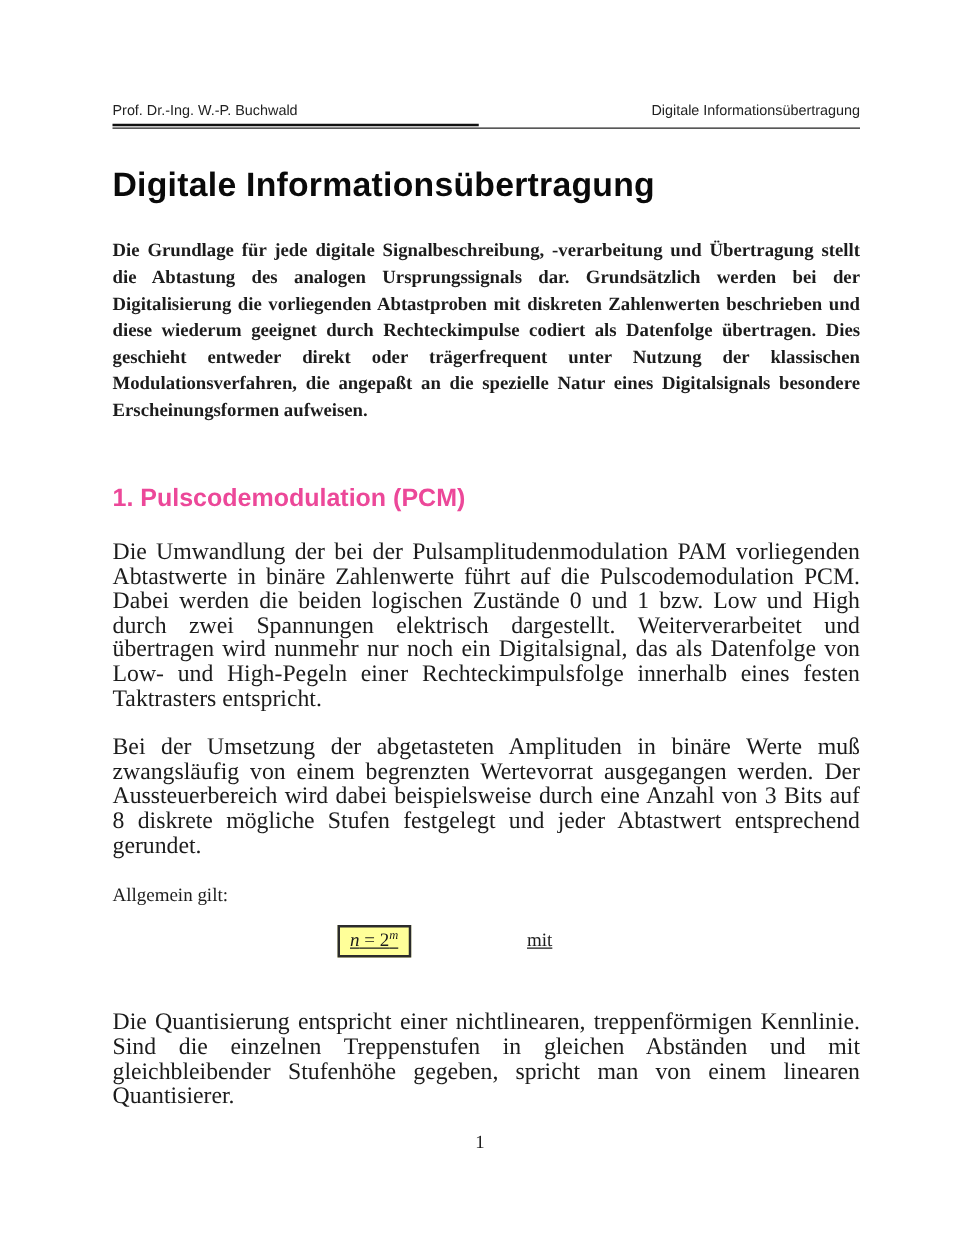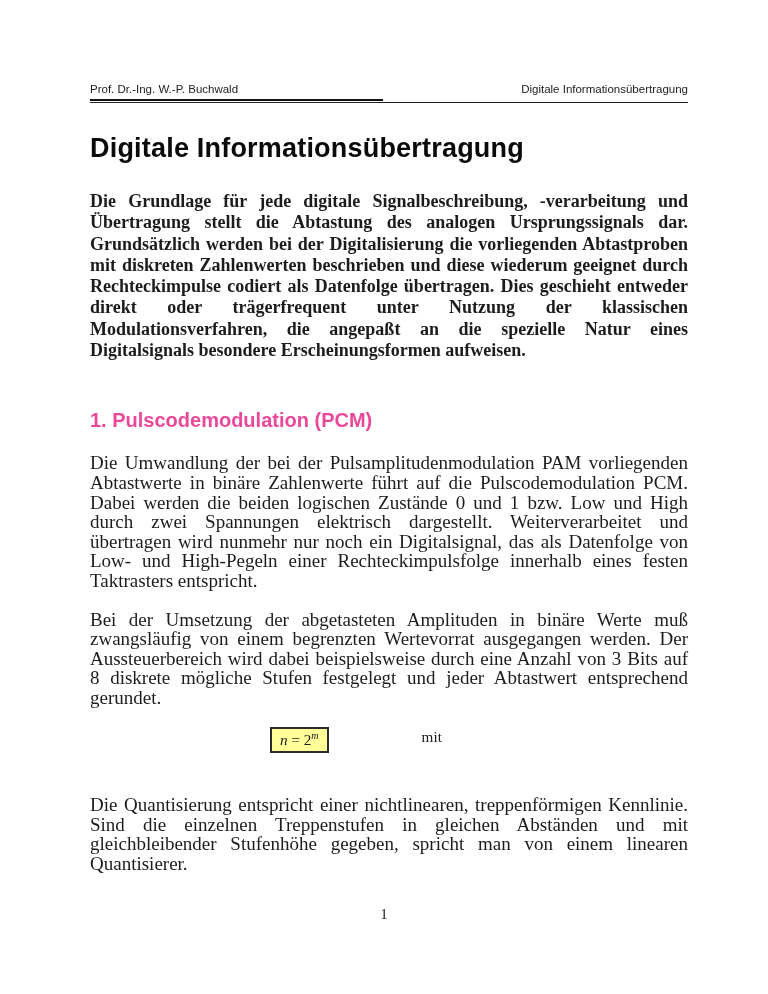--- a/index.html
+++ b/index.html
@@ -46,21 +46,21 @@
     font-weight: bold;
     font-size: 27px;
     line-height: 31px;
     color: #0a0a0a;
     letter-spacing: 0.2px;
   }
   
   .intro {
     margin-top: 27px;
     font-weight: bold;
-    font-size: 18px;
+    font-size: 15px;
     line-height: 21.3px;
     text-align: justify;
   }
   
   .sec-heading {
     margin-top: 48px;
     font-family: "Liberation Sans", sans-serif;
     font-weight: bold;
     font-size: 20px;
     line-height: 23px;
@@ -72,23 +72,24 @@
     line-height: 19.6px;
     text-align: justify;
   }
   .par1 { margin-top: 21px; }
   .par2 { margin-top: 6px; }
   .lead-in { margin-top: 21px; font-size: 15.2px; line-height: 19.6px; }
   
   .formula-row {
     margin-top: 13px;
     display: flex;
-    align-items: flex-start;
+    align-items: center;
     font-size: 15.2px;
     line-height: 19.6px;
+    text-decoration: underline;
   }
   .formula-box {
     margin-left: 180px;
     background: #ffff99;
     border: 2px solid #2b2b2b;
     padding: 1px 8px 2px 8px;
     white-space: nowrap;
   }
   .formula-box .var, .defs .sym { font-style: italic; }
   .formula-box sup {
@@ -129,20 +130,21 @@
     <div class="doc-title">Digitale Informationsübertragung</div>
 
     <p class="intro">Die Grundlage für jede digitale Signalbeschreibung, -verarbeitung und Übertragung stellt die Abtastung des analogen Ursprungssignals dar. Grundsätzlich werden bei der Digitalisierung die vorliegenden Abtastproben mit diskreten Zahlenwerten beschrieben und diese wiederum geeignet durch Rechteckimpulse codiert als Datenfolge übertragen. Dies geschieht entweder direkt oder trägerfrequent unter Nutzung der klassischen Modulationsverfahren, die angepaßt an die spezielle Natur eines Digitalsignals besondere Erscheinungsformen aufweisen.</p>
 
     <div class="sec-heading">1. Pulscodemodulation (PCM)</div>
 
     <p class="body-par par1">Die Umwandlung der bei der Pulsamplitudenmodulation PAM vorliegenden Abtastwerte in binäre Zahlenwerte führt auf die Pulscodemodulation PCM. Dabei werden die beiden logischen Zustände 0 und 1 bzw. Low und High durch zwei Spannungen elektrisch dargestellt. Weiterverarbeitet und übertragen wird nunmehr nur noch ein Digitalsignal, das als Datenfolge von Low- und High-Pegeln einer Rechteckimpulsfolge innerhalb eines festen Taktrasters entspricht.</p>
 
     <p class="body-par par2">Bei der Umsetzung der abgetasteten Amplituden in binäre Werte muß zwangsläufig von einem begrenzten Wertevorrat ausgegangen werden. Der Aussteuerbereich wird dabei beispielsweise durch eine Anzahl von 3 Bits auf 8 diskrete mögliche Stufen festgelegt und jeder Abtastwert entsprechend gerundet.</p>
 
+    <div class="lead-in">Allgemein gilt:</div>
 
     <div class="formula-row">
       <span class="formula-box"><span class="var">n</span><span> = 2</span><sup>m</sup></span>
       <span class="mit">mit</span>
     </div>
 
     <p class="body-par par3">Die Quantisierung entspricht einer nichtlinearen, treppenförmigen Kennlinie. Sind die einzelnen Treppenstufen in gleichen Abständen und mit gleichbleibender Stufenhöhe gegeben, spricht man von einem linearen Quantisierer.</p>
 
   </div>
 

